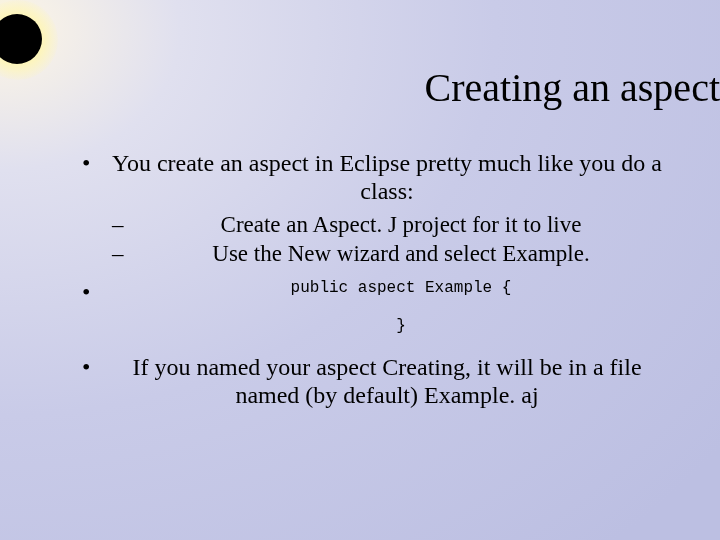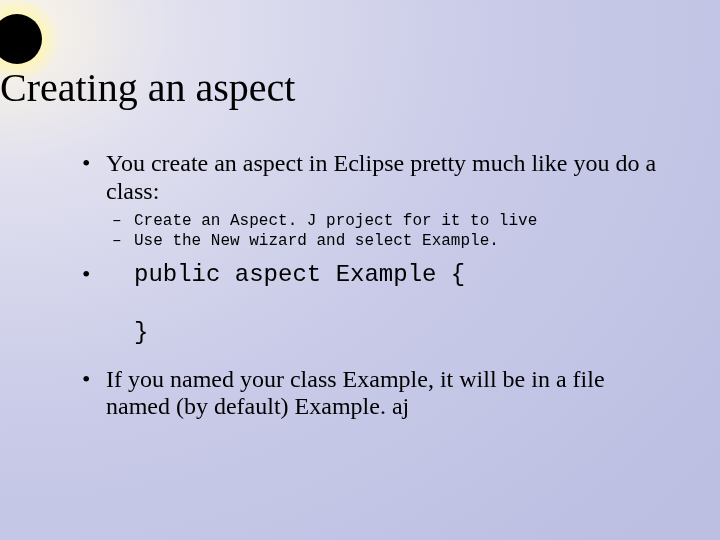--- a/index.html
+++ b/index.html
@@ -40,58 +40,59 @@
     left: 14px; top: 14px;
     width: 50px; height: 50px;
     border-radius: 50%;
     background: #000;
   }
   .title {
     position: absolute;
     top: 64px;
     left: 0;
     width: 100%;
-    text-align: left;
+    text-align: right;
     font-size: 40px;
     font-weight: 400;
   }
   .content {
     position: absolute;
     top: 150px;
     left: 78px;
     width: 590px;
     font-size: 24px;
     line-height: 1.15;
+    text-align: center;
   }
   ul.level1 { list-style: none; }
   ul.level1 > li { position: relative; padding-left: 28px; margin-bottom: 6px; }
   ul.level1 > li::before {
     content: "•";
     position: absolute;
     left: 4px;
     top: 0;
     font-size: 24px;
   }
   ul.level2 { list-style: none; margin-top: 6px; margin-bottom: 4px; }
   ul.level2 > li {
     position: relative;
     padding-left: 28px;
-    font-size: 16px;
-    font-family: Liberation Mono, monospace;
+    font-size: 23px;
+    font-family: Liberation Serif, serif;
     line-height: 1.25;
   }
   ul.level2 > li::before {
     content: "–";
     position: absolute;
     left: 6px;
     top: 0;
   }
   .codeblock {
     font-family: "Courier New", Courier, monospace;
-    font-size: 24px;
+    font-size: 16px;
     margin-left: 28px;
     margin-top: 10px;
     margin-bottom: 18px;
     line-height: 1.2;
     white-space: pre;
   }
 </style>
 </head>
 <body>
 
@@ -112,18 +113,18 @@
           <li>Create an Aspect. J project for it to live</li>
           <li>Use the New wizard and select Example.</li>
         </ul>
       </li>
       <li>
         <div class="codeblock"><span>public aspect Example {</span>
 <span> </span>
 <span>}</span></div>
       </li>
       <li>
-        <span>If you named your class Example, it will be in a file named (by default) Example. aj</span>
+        <span>If you named your aspect Creating, it will be in a file named (by default) Example. aj</span>
       </li>
     </ul>
   </div>
 
 </div>
 
 </body></html>

